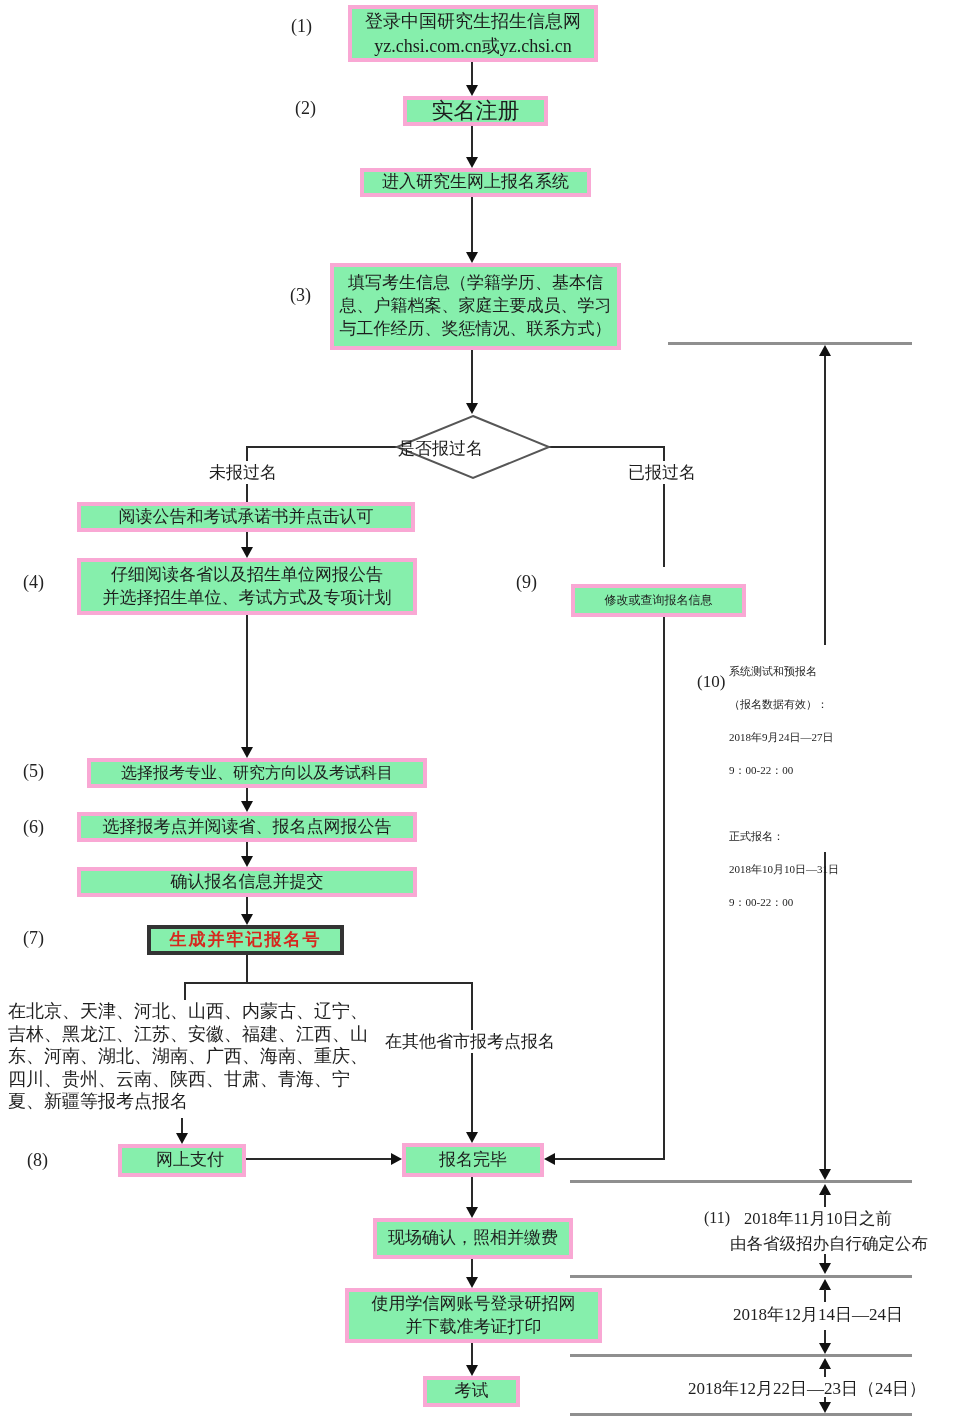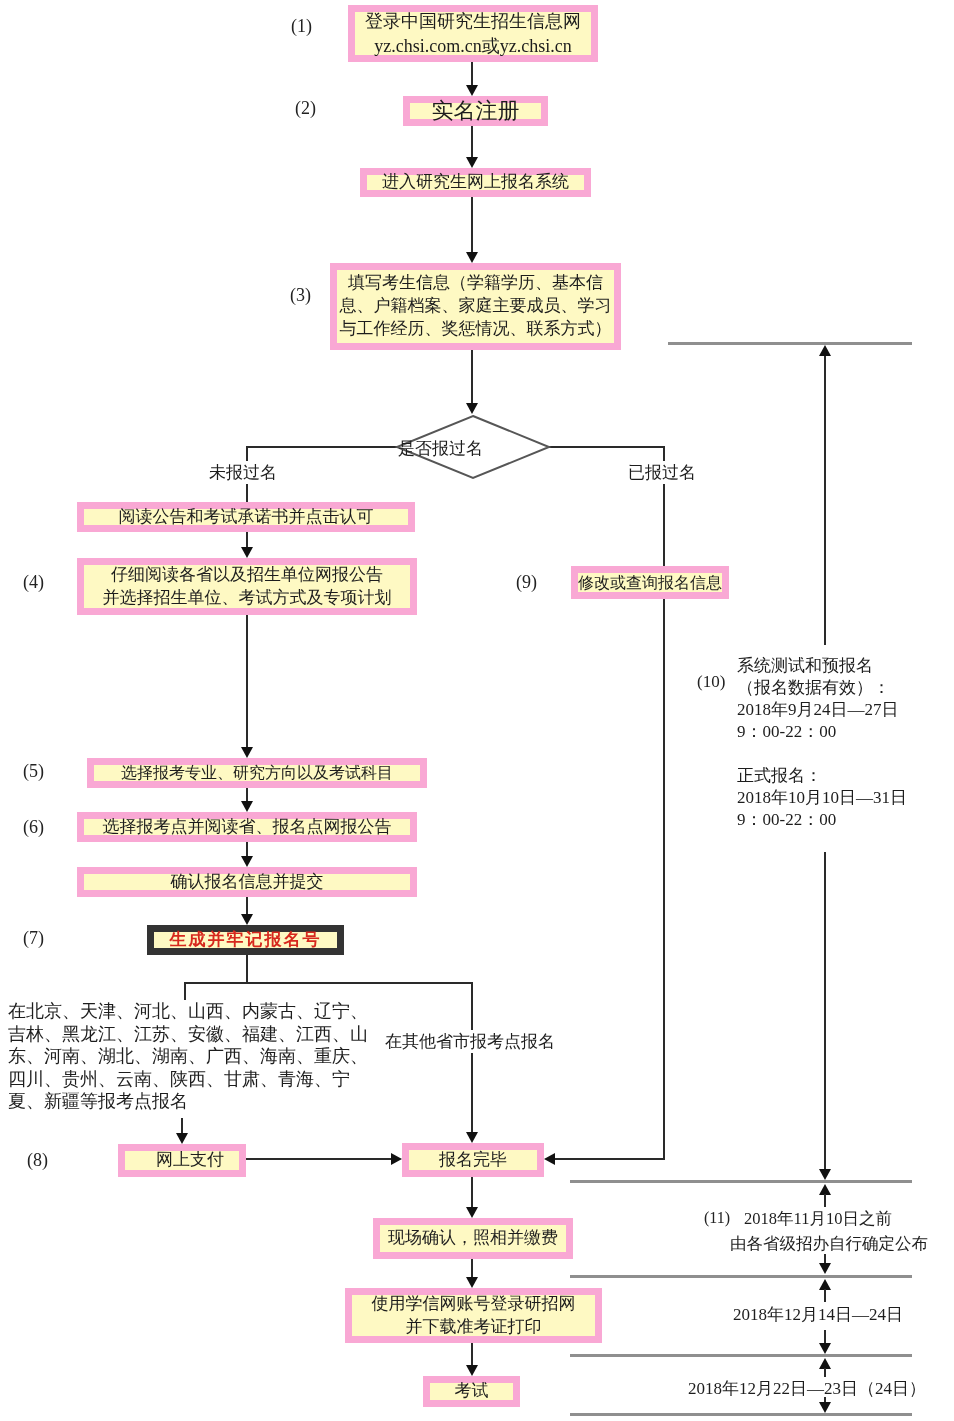--- a/index.html
+++ b/index.html
@@ -1,21 +1,21 @@
 <!DOCTYPE html>
 <html><head>
 <meta charset="utf-8">
 <style>
   html,body{margin:0;padding:0;background:#fff;}
   #canvas{
     position:relative;width:954px;height:1421px;background:#fff;overflow:hidden;
     font-family:"Liberation Serif","DejaVu Serif",serif;color:#1d1d1d;
   }
   .fc-box{
-    position:absolute;border:7px solid #f9a8d4;background:#fef9c3;
+    position:absolute;border:4px solid #f9a8d4;background:#86efac;
     display:flex;align-items:center;justify-content:center;
     text-align:center;white-space:pre-line;line-height:1.35;box-sizing:border-box;
   }
   .red-bold{color:#d6281e;font-weight:bold;letter-spacing:2px;}
   .txt{position:absolute;white-space:pre-line;}
   .step{position:absolute;font-size:18px;color:#222;}
   .vl{position:absolute;width:2px;background:#2a2a2a;}
   .hl{position:absolute;height:2px;background:#2a2a2a;}
   .rule{position:absolute;height:3px;background:#8f8f8f;}
   .ad{position:absolute;width:0;height:0;border-left:6px solid transparent;border-right:6px solid transparent;border-top:11px solid #111;}
@@ -139,38 +139,38 @@
   <div class="txt wbg" style="left:207px;top:461px;font-size:17px;">未报过名</div>
   <div class="txt wbg" style="left:626px;top:461px;font-size:17px;">已报过名</div>
 
   <div class="fc-box" style="left:77px;top:502px;width:338px;height:30px;font-size:17px;">阅读公告和考试承诺书并点击认可</div>
   <div class="fc-box" style="left:77px;top:558px;width:340px;height:57px;font-size:17px;">仔细阅读各省以及招生单位网报公告
 并选择招生单位、考试方式及专项计划</div>
   <div class="fc-box" style="left:87px;top:758px;width:340px;height:30px;font-size:16px;">选择报考专业、研究方向以及考试科目</div>
   <div class="fc-box" style="left:77px;top:812px;width:340px;height:30px;font-size:17px;">选择报考点并阅读省、报名点网报公告</div>
   <div class="fc-box" style="left:77px;top:867px;width:340px;height:30px;font-size:17px;">确认报名信息并提交</div>
   <div class="fc-box red-bold" style="left:147px;top:925px;width:197px;height:30px;font-size:17px;border-color:#333;">生成并牢记报名号</div>
-  <div class="fc-box" style="left:571px;top:566px;width:158px;height:33px;font-size:16px;">修改或查询报名信息</div>
+  <div class="fc-box" style="left:571px;top:584px;width:175px;height:33px;font-size:12px;">修改或查询报名信息</div>
 
   <div class="txt" style="left:8px;top:1000px;width:450px;font-size:18px;line-height:22.5px;">在北京、天津、河北、山西、内蒙古、辽宁、
 吉林、黑龙江、江苏、安徽、福建、江西、山
 东、河南、湖北、湖南、广西、海南、重庆、
 四川、贵州、云南、陕西、甘肃、青海、宁
 夏、新疆等报考点报名</div>
   <div class="txt wbg" style="left:383px;top:1030px;font-size:17px;">在其他省市报考点报名</div>
 
   <div class="fc-box" style="left:118px;top:1144px;width:128px;height:33px;font-size:17px;padding-left:16px;">网上支付</div>
   <div class="fc-box" style="left:402px;top:1143px;width:142px;height:34px;font-size:17px;">报名完毕</div>
   <div class="fc-box" style="left:373px;top:1218px;width:200px;height:41px;font-size:17px;">现场确认，照相并缴费</div>
   <div class="fc-box" style="left:345px;top:1288px;width:257px;height:55px;font-size:17px;">使用学信网账号登录研招网
 并下载准考证打印</div>
   <div class="fc-box" style="left:423px;top:1376px;width:97px;height:31px;font-size:17px;">考试</div>
 
   <div class="step" style="left:697px;top:656px;font-size:17px;margin-top:16px;">(10)</div>
-  <div class="txt" style="left:729px;top:655px;width:215px;font-size:17px;line-height:22px;margin-left:8px;">系统测试和预报名
+  <div class="txt" style="left:729px;top:655px;width:215px;font-size:11px;line-height:33px;">系统测试和预报名
 （报名数据有效）：
 2018年9月24日—27日
 9：00-22：00
 
 正式报名：
 2018年10月10日—31日
 9：00-22：00</div>
 
   <div class="step" style="left:704px;top:1209px;font-size:16px;">(11)</div>
   <div class="txt" style="left:730px;top:1206px;width:218px;font-size:16.5px;line-height:25px;text-indent:14px;">2018年11月10日之前

